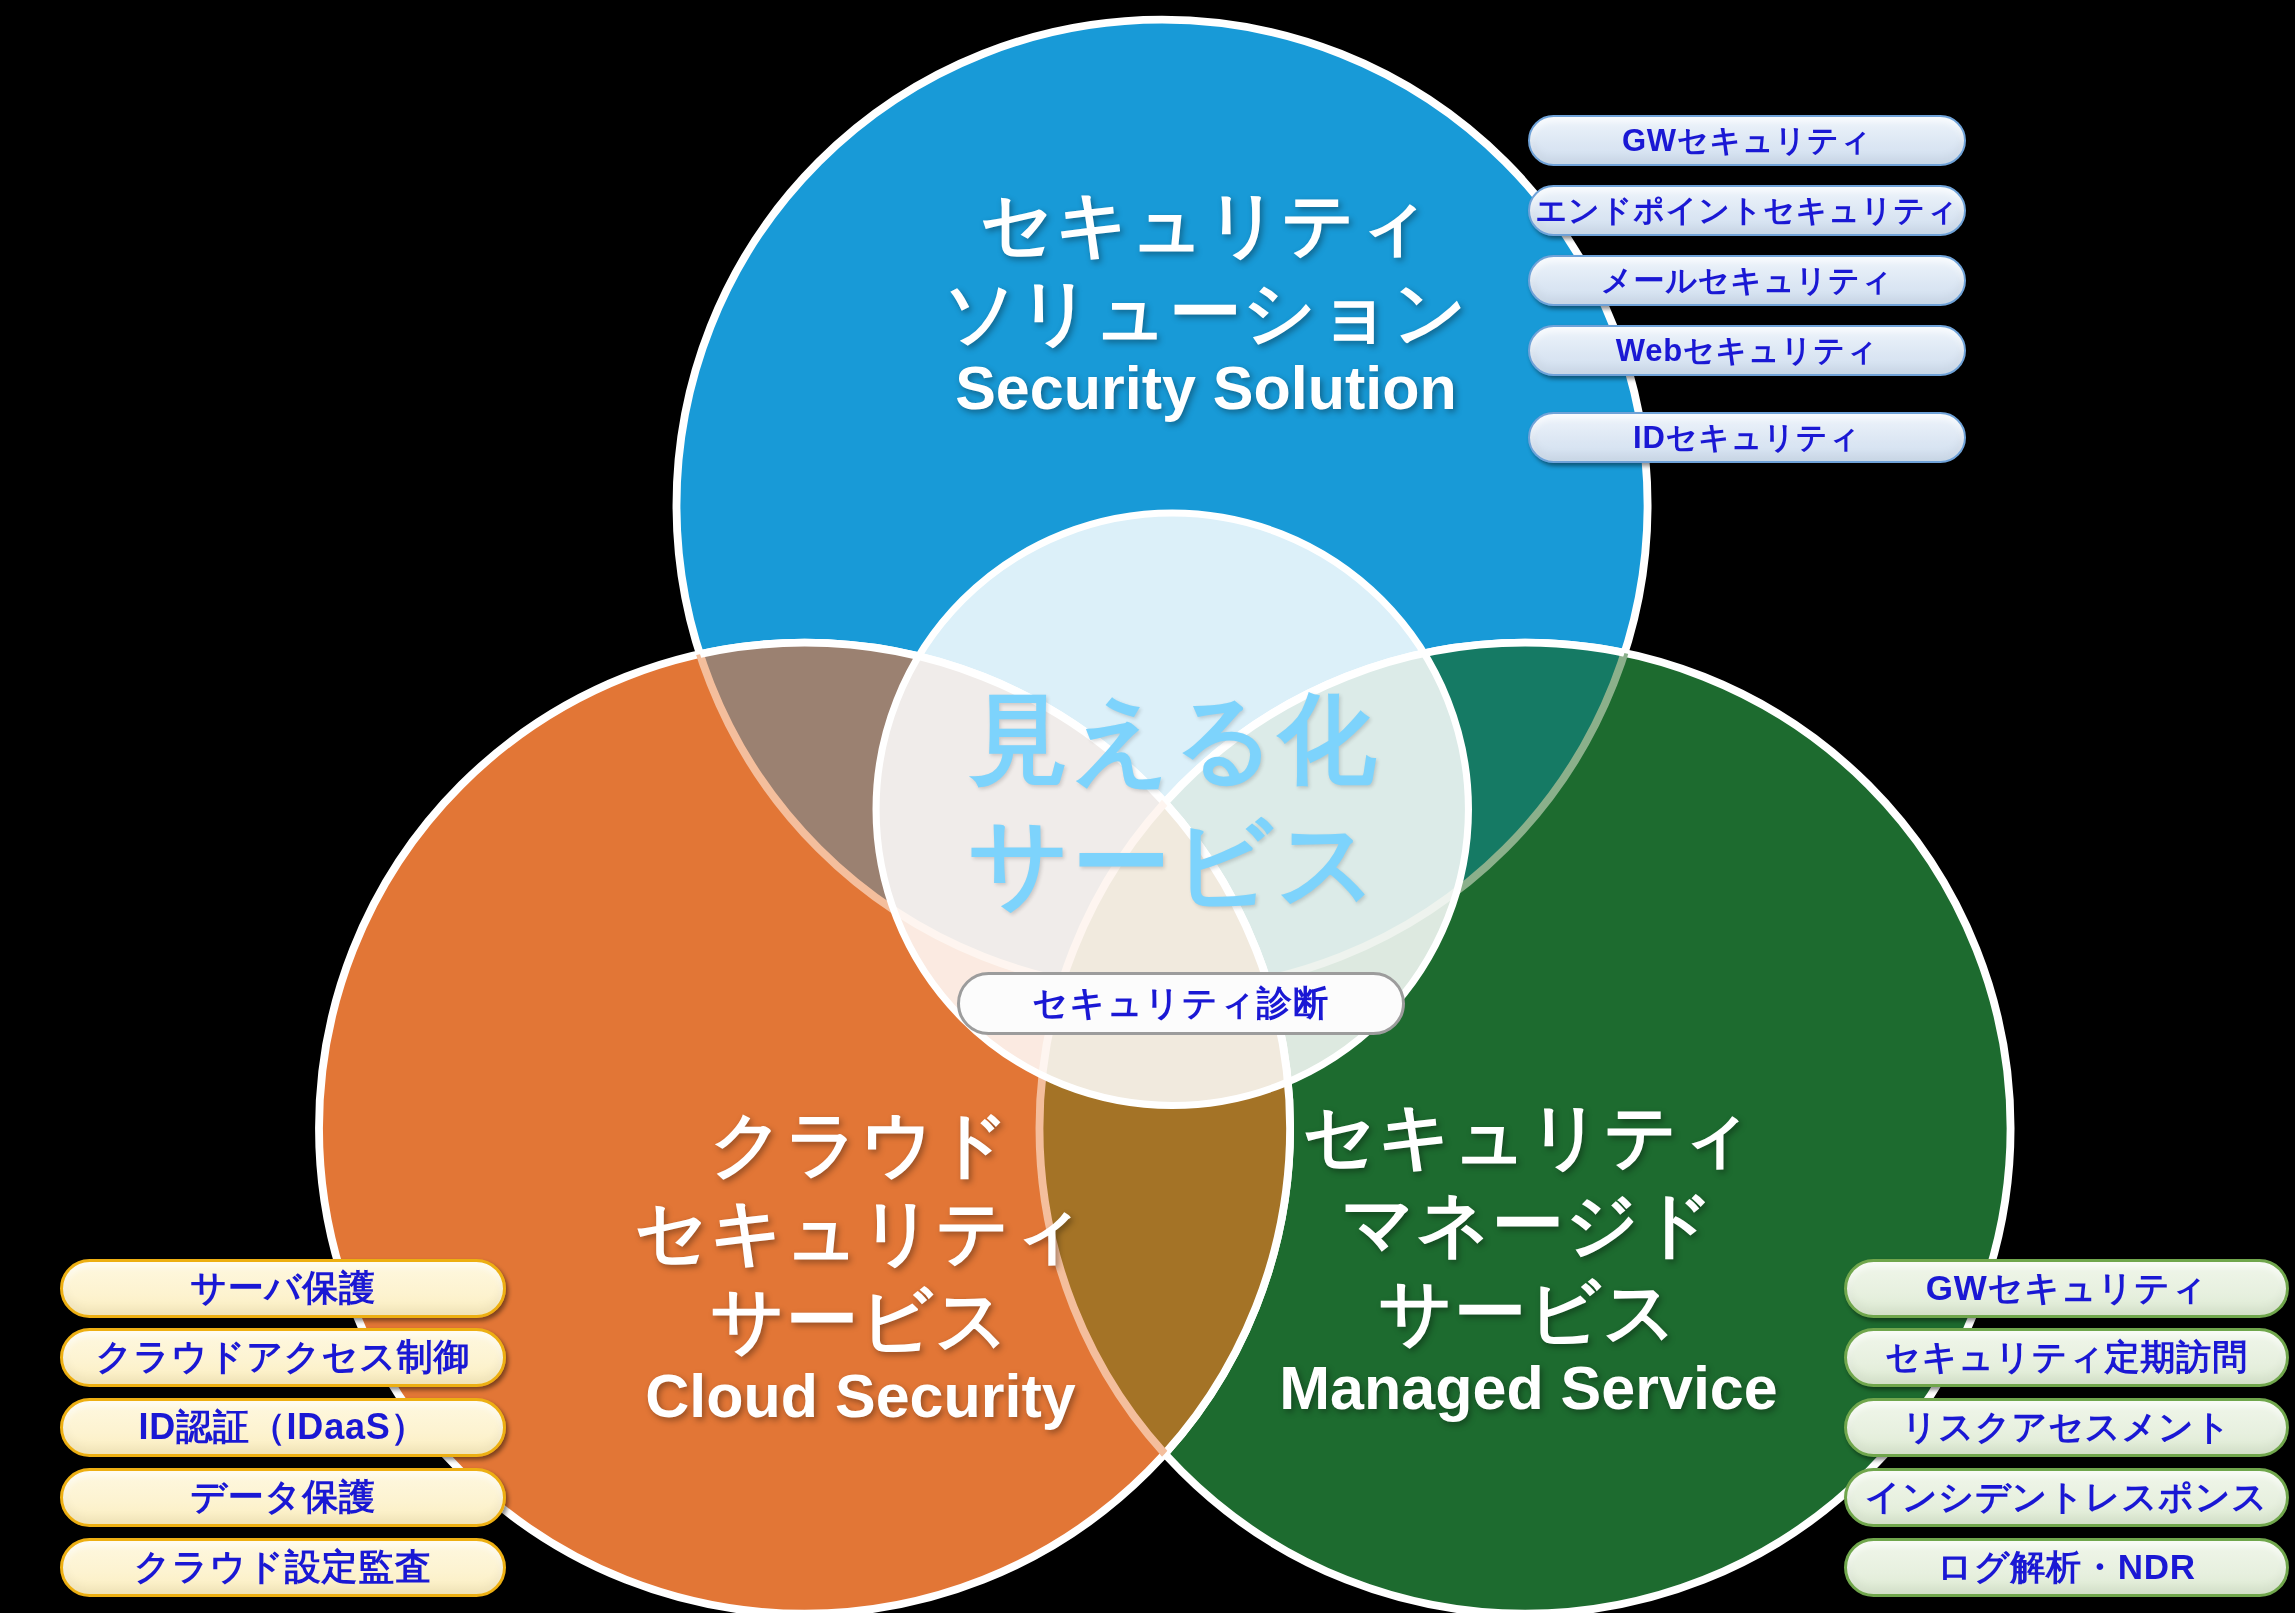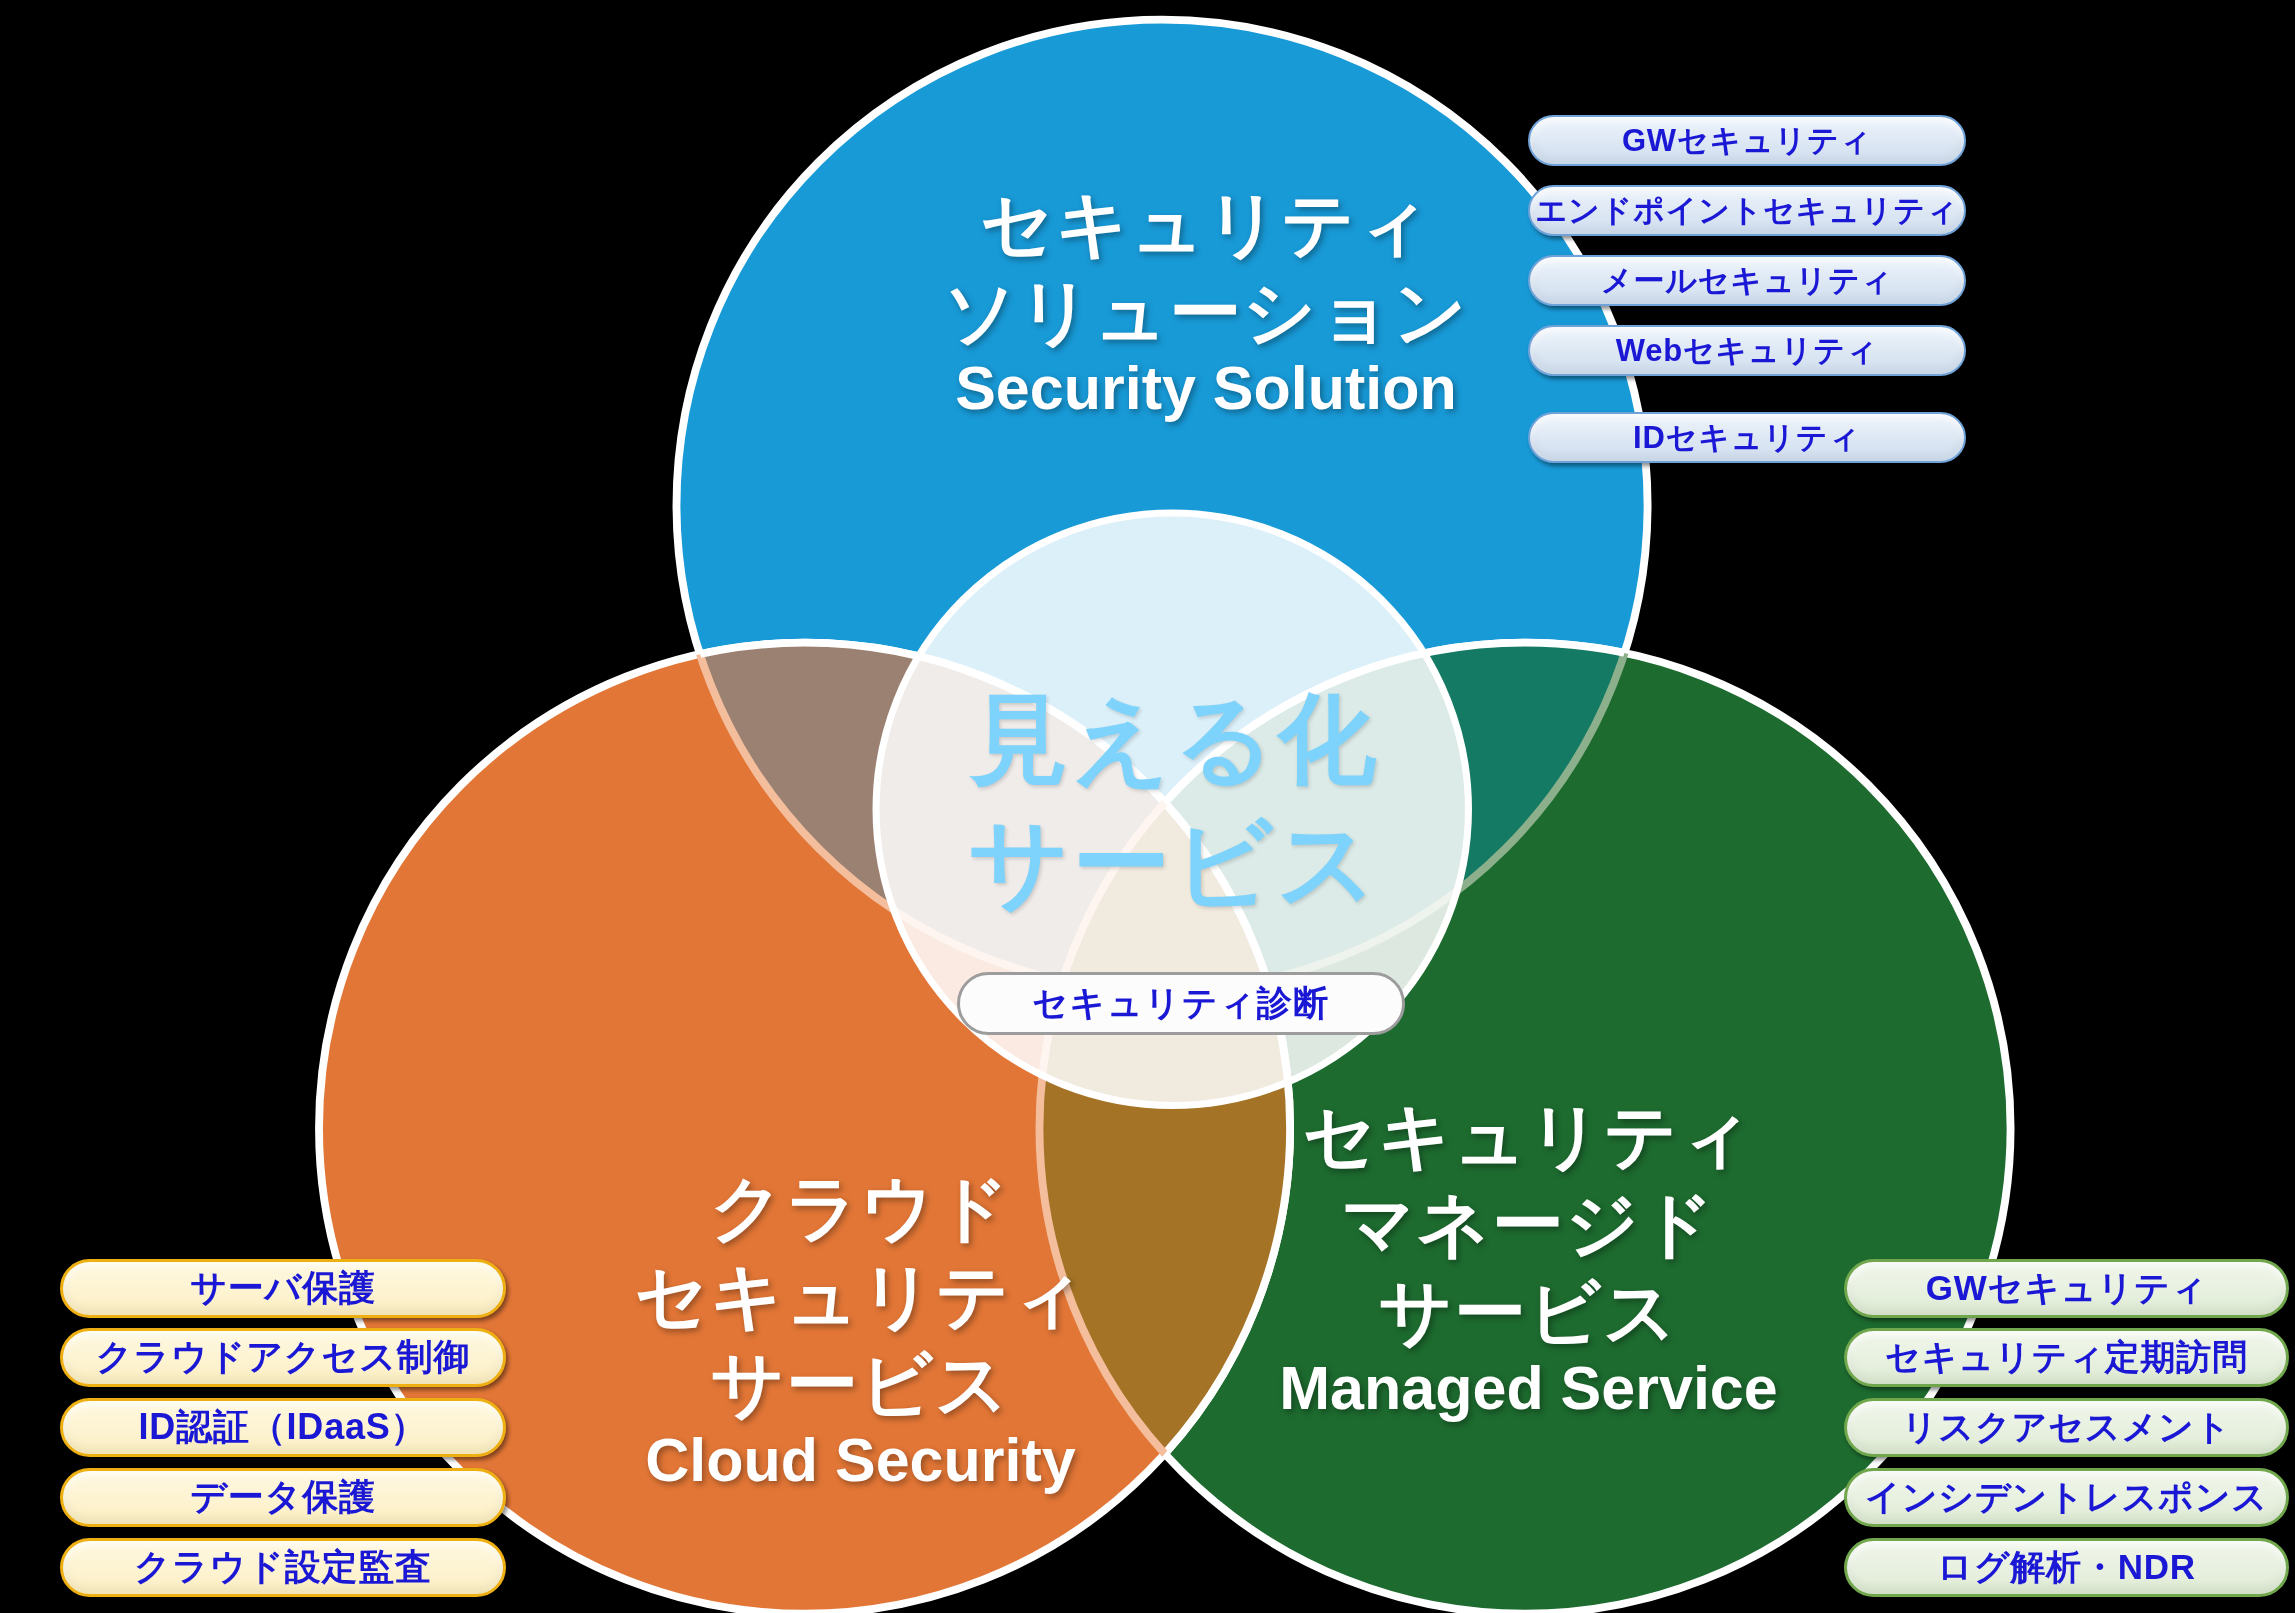--- a/index.html
+++ b/index.html
@@ -89,21 +89,21 @@
 
     <circle cx="1492" cy="1030" r="377" stroke="#FFFFFF" stroke-width="9" fill="rgba(255,255,255,0.85)"></circle>
   </svg>
 
   <div class="circle-title" style="left:656px;top:180px;width:1100px;">
     <span class="jp">セキュリティ</span>
     <span class="jp">ソリューション</span>
     <span class="en">Security Solution</span>
   </div>
 
-  <div class="circle-title" style="left:389px;top:1164px;width:943px;">
+  <div class="circle-title" style="left:389px;top:1100px;width:943px;">
     <span class="jp jp3">クラウド</span>
     <span class="jp jp3">セキュリティ</span>
     <span class="jp jp3">サービス</span>
     <span class="en">Cloud Security</span>
   </div>
 
   <div class="circle-title" style="left:1057px;top:1092px;width:943px;">
     <span class="jp jp3">セキュリティ</span>
     <span class="jp jp3">マネージド</span>
     <span class="jp jp3">サービス</span>

